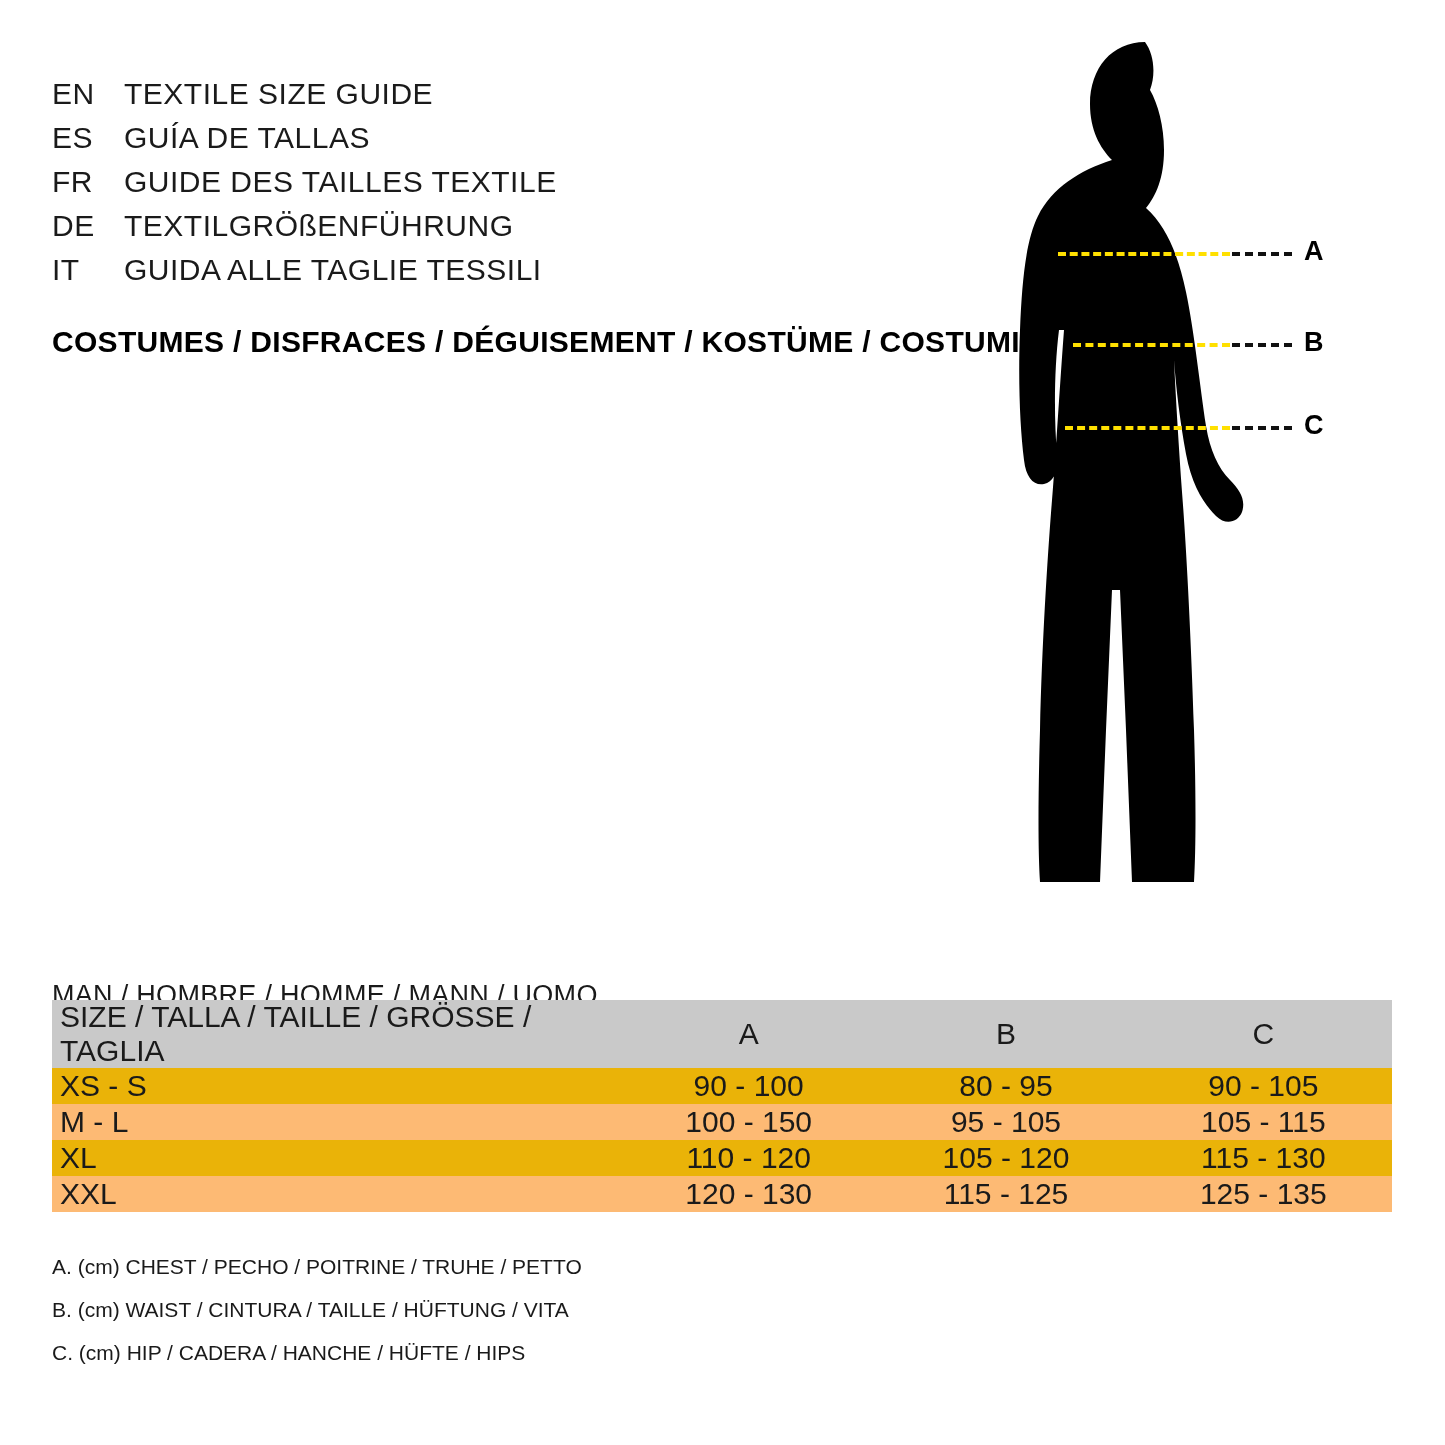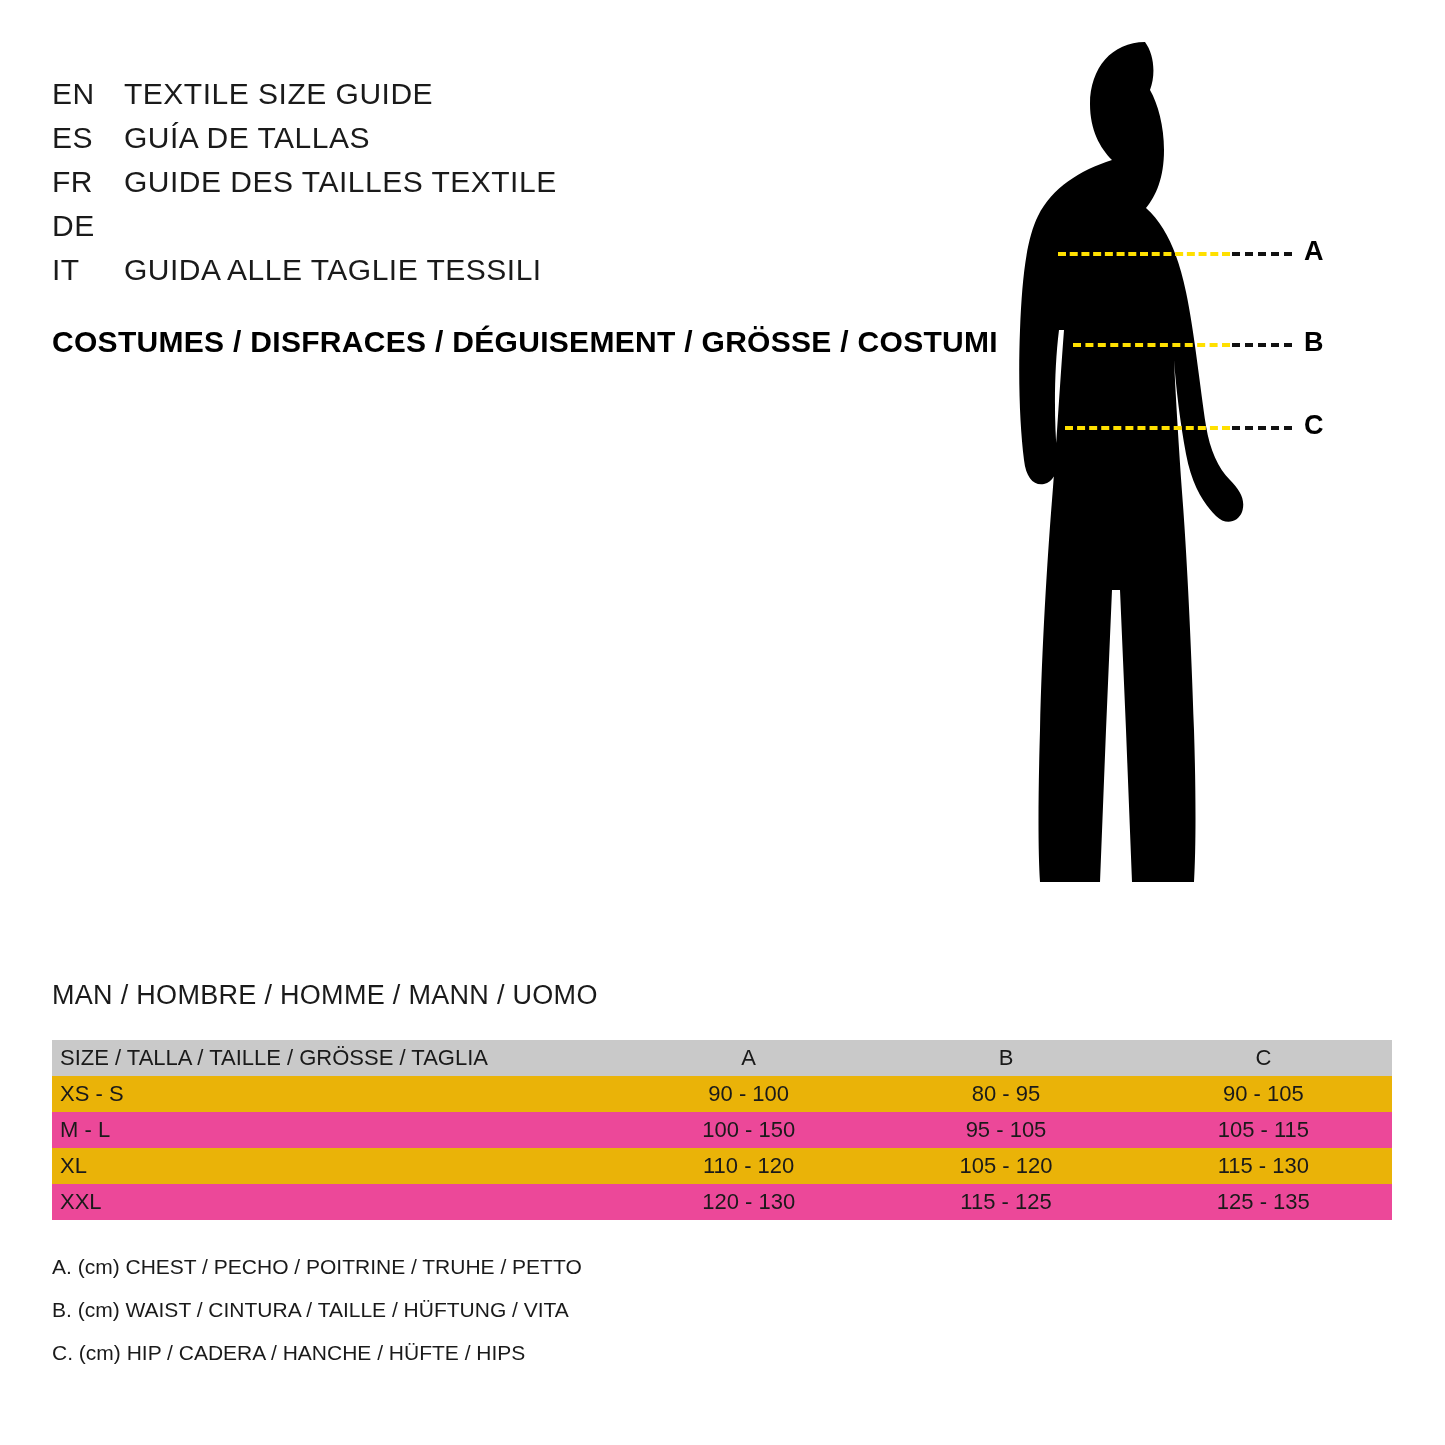--- a/index.html
+++ b/index.html
@@ -88,23 +88,22 @@
     color: #1a1a1a;
     letter-spacing: 0.3px;
     margin-top: 30px;
   }
   table.size-table {
     position: absolute;
     left: 52px;
     top: 1000px;
     width: 1340px;
     border-collapse: collapse;
-    font-size: 22px;
-    color: #1a1a1a;
-    margin-top: 40px;
+    font-size: 30px;
+    color: #1a1a1a;
   }
   table.size-table th,
   table.size-table td {
     padding: 0;
     height: 36px;
     font-weight: normal;
     text-align: center;
     vertical-align: middle;
   }
   table.size-table th.size-col,
@@ -113,21 +112,21 @@
     padding-left: 8px;
     width: 560px;
   }
   tr.header-row {
     background: #c9c9c9;
   }
   tr.row-odd {
     background: #eab308;
   }
   tr.row-even {
-    background: #ec4899;
+    background: #fdba74;
   }
 
   
   .legend {
     position: absolute;
     left: 52px;
     top: 1245px;
     font-size: 21px;
     color: #1a1a1a;
     line-height: 43px;
@@ -145,28 +144,29 @@
   <div class="lang-row">
     <span class="lang-code">ES</span>
     <span class="lang-text">GUÍA DE TALLAS</span>
   </div>
   <div class="lang-row">
     <span class="lang-code">FR</span>
     <span class="lang-text">GUIDE DES TAILLES TEXTILE</span>
   </div>
   <div class="lang-row">
     <span class="lang-code">DE</span>
+    <span class="lang-text">TEXTILGRÖßENFÜHRUNG</span>
   </div>
   <div class="lang-row">
     <span class="lang-code">IT</span>
     <span class="lang-text">GUIDA ALLE TAGLIE TESSILI</span>
   </div>
 </div>
 
-<div class="costumes-line">COSTUMES / DISFRACES / DÉGUISEMENT / GRÖSSE / COSTUMI</div>
+<div class="costumes-line">COSTUMES / DISFRACES / DÉGUISEMENT / KOSTÜME / COSTUMI</div>
 
 <div class="figure-wrap">
   <svg class="silhouette" width="420" height="880" viewBox="0 0 420 880">
     <path fill="#000000" d="
       M185,12
       C152,12 130,38 130,74
       C130,100 140,118 152,130
       C120,140 92,158 78,186
       C66,210 62,250 60,300
       C58,352 60,398 64,430

